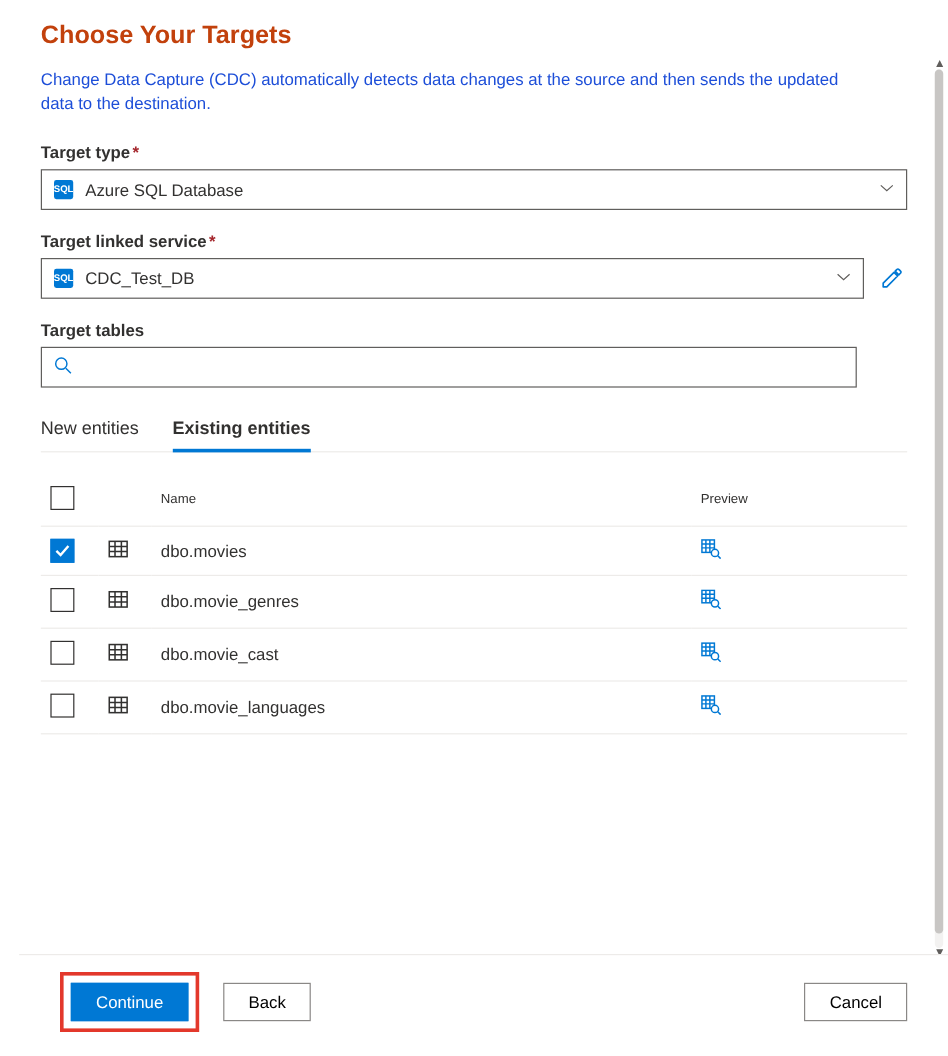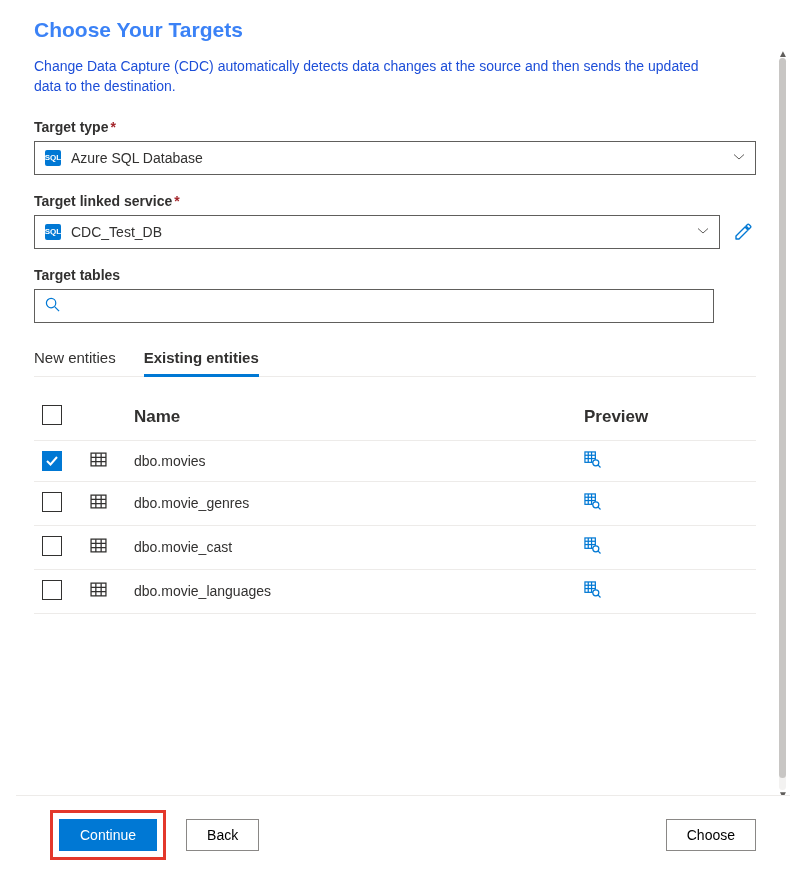--- a/index.html
+++ b/index.html
@@ -14,21 +14,21 @@
   }
   .panel {
     padding: 18px 34px 0 34px;
     height: 100%;
     position: relative;
   }
   h1 {
     font-size: 21px;
     font-weight: 600;
     margin-bottom: 14px;
-    color: #3b82f6;
+    color: #c2410c;
   }
   .description {
     font-size: 14px;
     color: #1d4ed8;
     line-height: 1.45;
     margin-bottom: 22px;
     max-width: 690px;
   }
   .field-group { margin-bottom: 18px; }
   .field-label {
@@ -112,22 +112,22 @@
     font-weight: 600;
     font-size: 14px;
     margin-bottom: 14px;
   }
   table.tbl {
     width: 100%;
     border-collapse: collapse;
   }
   table.tbl th {
     text-align: left;
-    font-weight: 700;
-    font-size: 17px;
+    font-weight: 400;
+    font-size: 11px;
     padding: 10px 8px;
     border-bottom: 1px solid #edebe9;
   }
   table.tbl td {
     padding: 10px 8px;
     border-bottom: 1px solid #edebe9;
     vertical-align: middle;
   }
   .cb {
     width: 20px; height: 20px;
@@ -376,14 +376,14 @@
 <div class="scrollbar-track"></div>
 <div class="scrollbar-thumb"></div>
 <div class="scroll-arrow down">▼</div>
 
 <div class="footer">
   <span class="red-outline">
     <button class="btn primary">Continue</button>
   </span>
   <button class="btn">Back</button>
   <span class="spacer"></span>
-  <button class="btn">Choose</button>
+  <button class="btn">Cancel</button>
 </div>
 
 </body></html>

